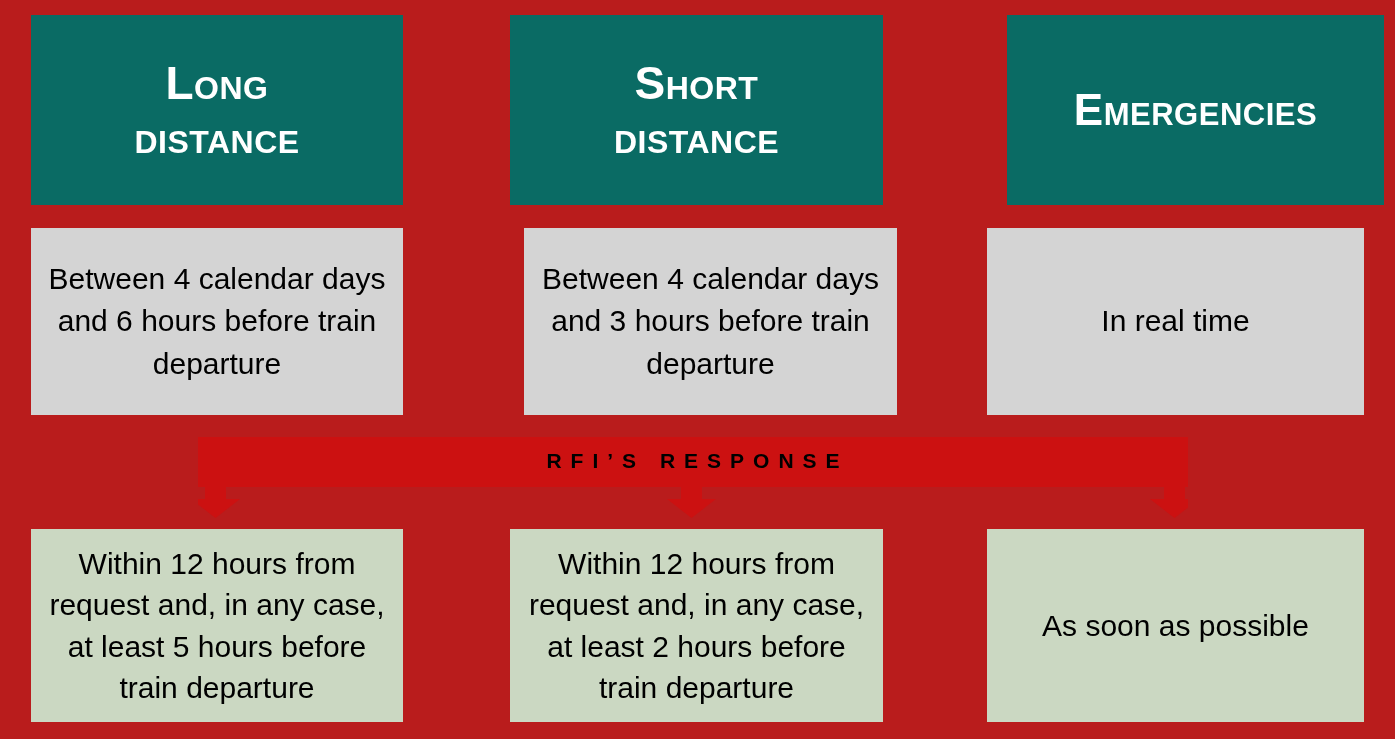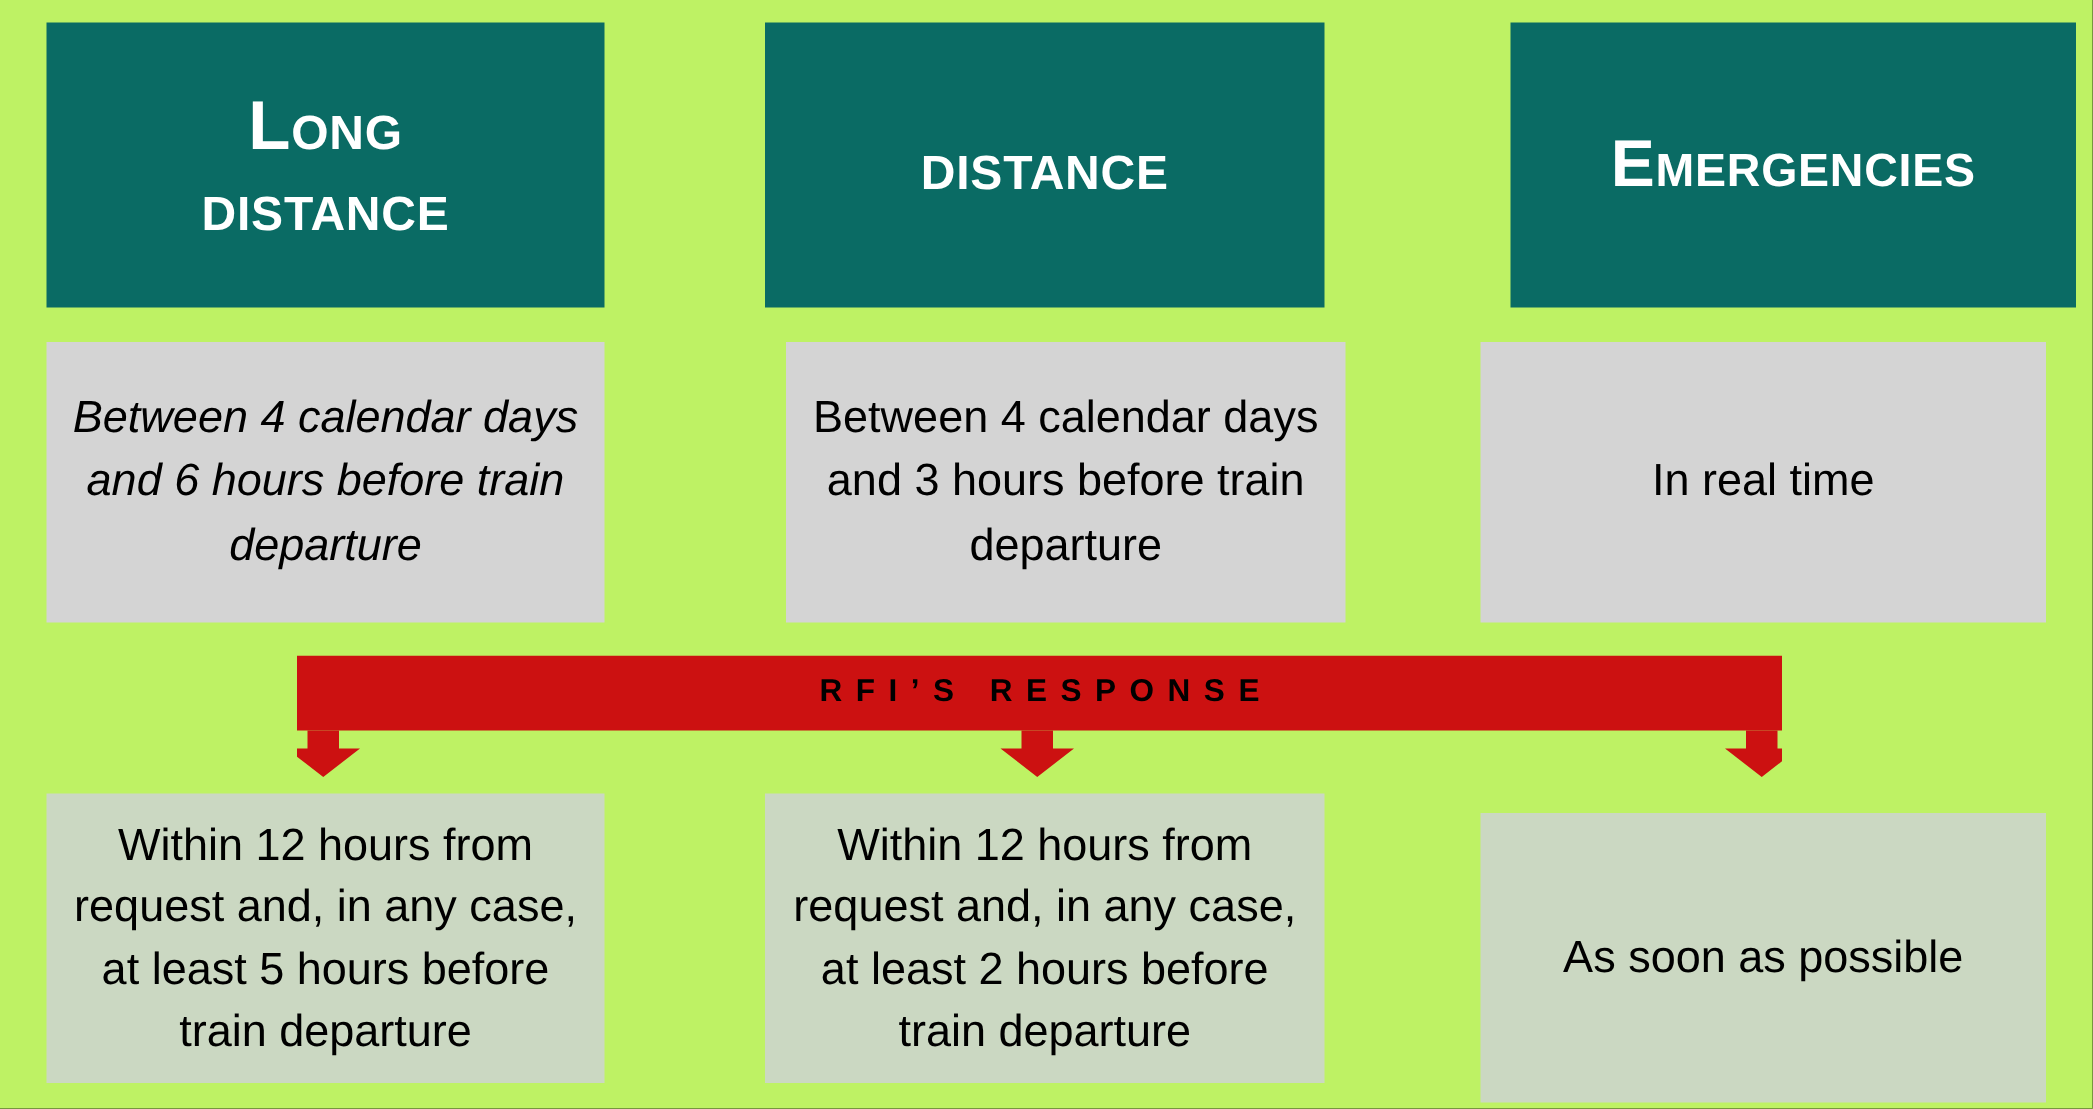--- a/index.html
+++ b/index.html
@@ -11,21 +11,21 @@
     width: 1395px;
     height: 739px;
     overflow: hidden;
     font-family: "Liberation Sans", sans-serif;
     -webkit-font-smoothing: antialiased;
   }
   #canvas {
     position: relative;
     width: 1395px;
     height: 739px;
-    background: #bef264;
+    background: #b91c1c;
   }
 
   
   .box {
     position: absolute;
     box-sizing: border-box;
     display: flex;
     align-items: center;
     justify-content: center;
     text-align: center;
@@ -103,28 +103,29 @@
 <body>
 
 <div id="canvas">
 
   <div class="box header-box" style="left:31px; top:15px; width:372px; height:190px;">
     <span class="header-line">Long</span>
     <span class="header-line">distance</span>
   </div>
 
   <div class="box header-box" style="left:510px; top:15px; width:373px; height:190px;">
+    <span class="header-line">Short</span>
     <span class="header-line">distance</span>
   </div>
 
   <div class="box header-box single" style="left:987px; top:15px; width:377px; height:190px;margin-left:20px;">
     <span class="header-line">Emergencies</span>
   </div>
 
-  <div class="box grey-box" style="left:31px; top:228px; width:372px; height:187px;font-style:italic;">
+  <div class="box grey-box" style="left:31px; top:228px; width:372px; height:187px;">
     <span>Between 4 calendar days and 6 hours before train departure</span>
   </div>
 
   <div class="box grey-box" style="left:492px; top:228px; width:373px; height:187px;margin-left:32px;">
     <span>Between 4 calendar days and 3 hours before train departure</span>
   </div>
 
   <div class="box grey-box" style="left:987px; top:228px; width:377px; height:187px;">
     <span>In real time</span>
   </div>
@@ -144,17 +145,17 @@
   <div id="rfi-label">RFI’S RESPONSE</div>
 
   <div class="box green-box" style="left:31px; top:529px; width:372px; height:193px;">
     <span>Within 12 hours from request and, in any case, at least 5 hours before train departure</span>
   </div>
 
   <div class="box green-box" style="left:510px; top:529px; width:373px; height:193px;">
     <span>Within 12 hours from request and, in any case, at least 2 hours before train departure</span>
   </div>
 
-  <div class="box green-box" style="left:987px; top:542px; width:377px; height:193px;">
+  <div class="box green-box" style="left:987px; top:529px; width:377px; height:193px;">
     <span>As soon as possible</span>
   </div>
 
 </div>
 
 </body></html>

